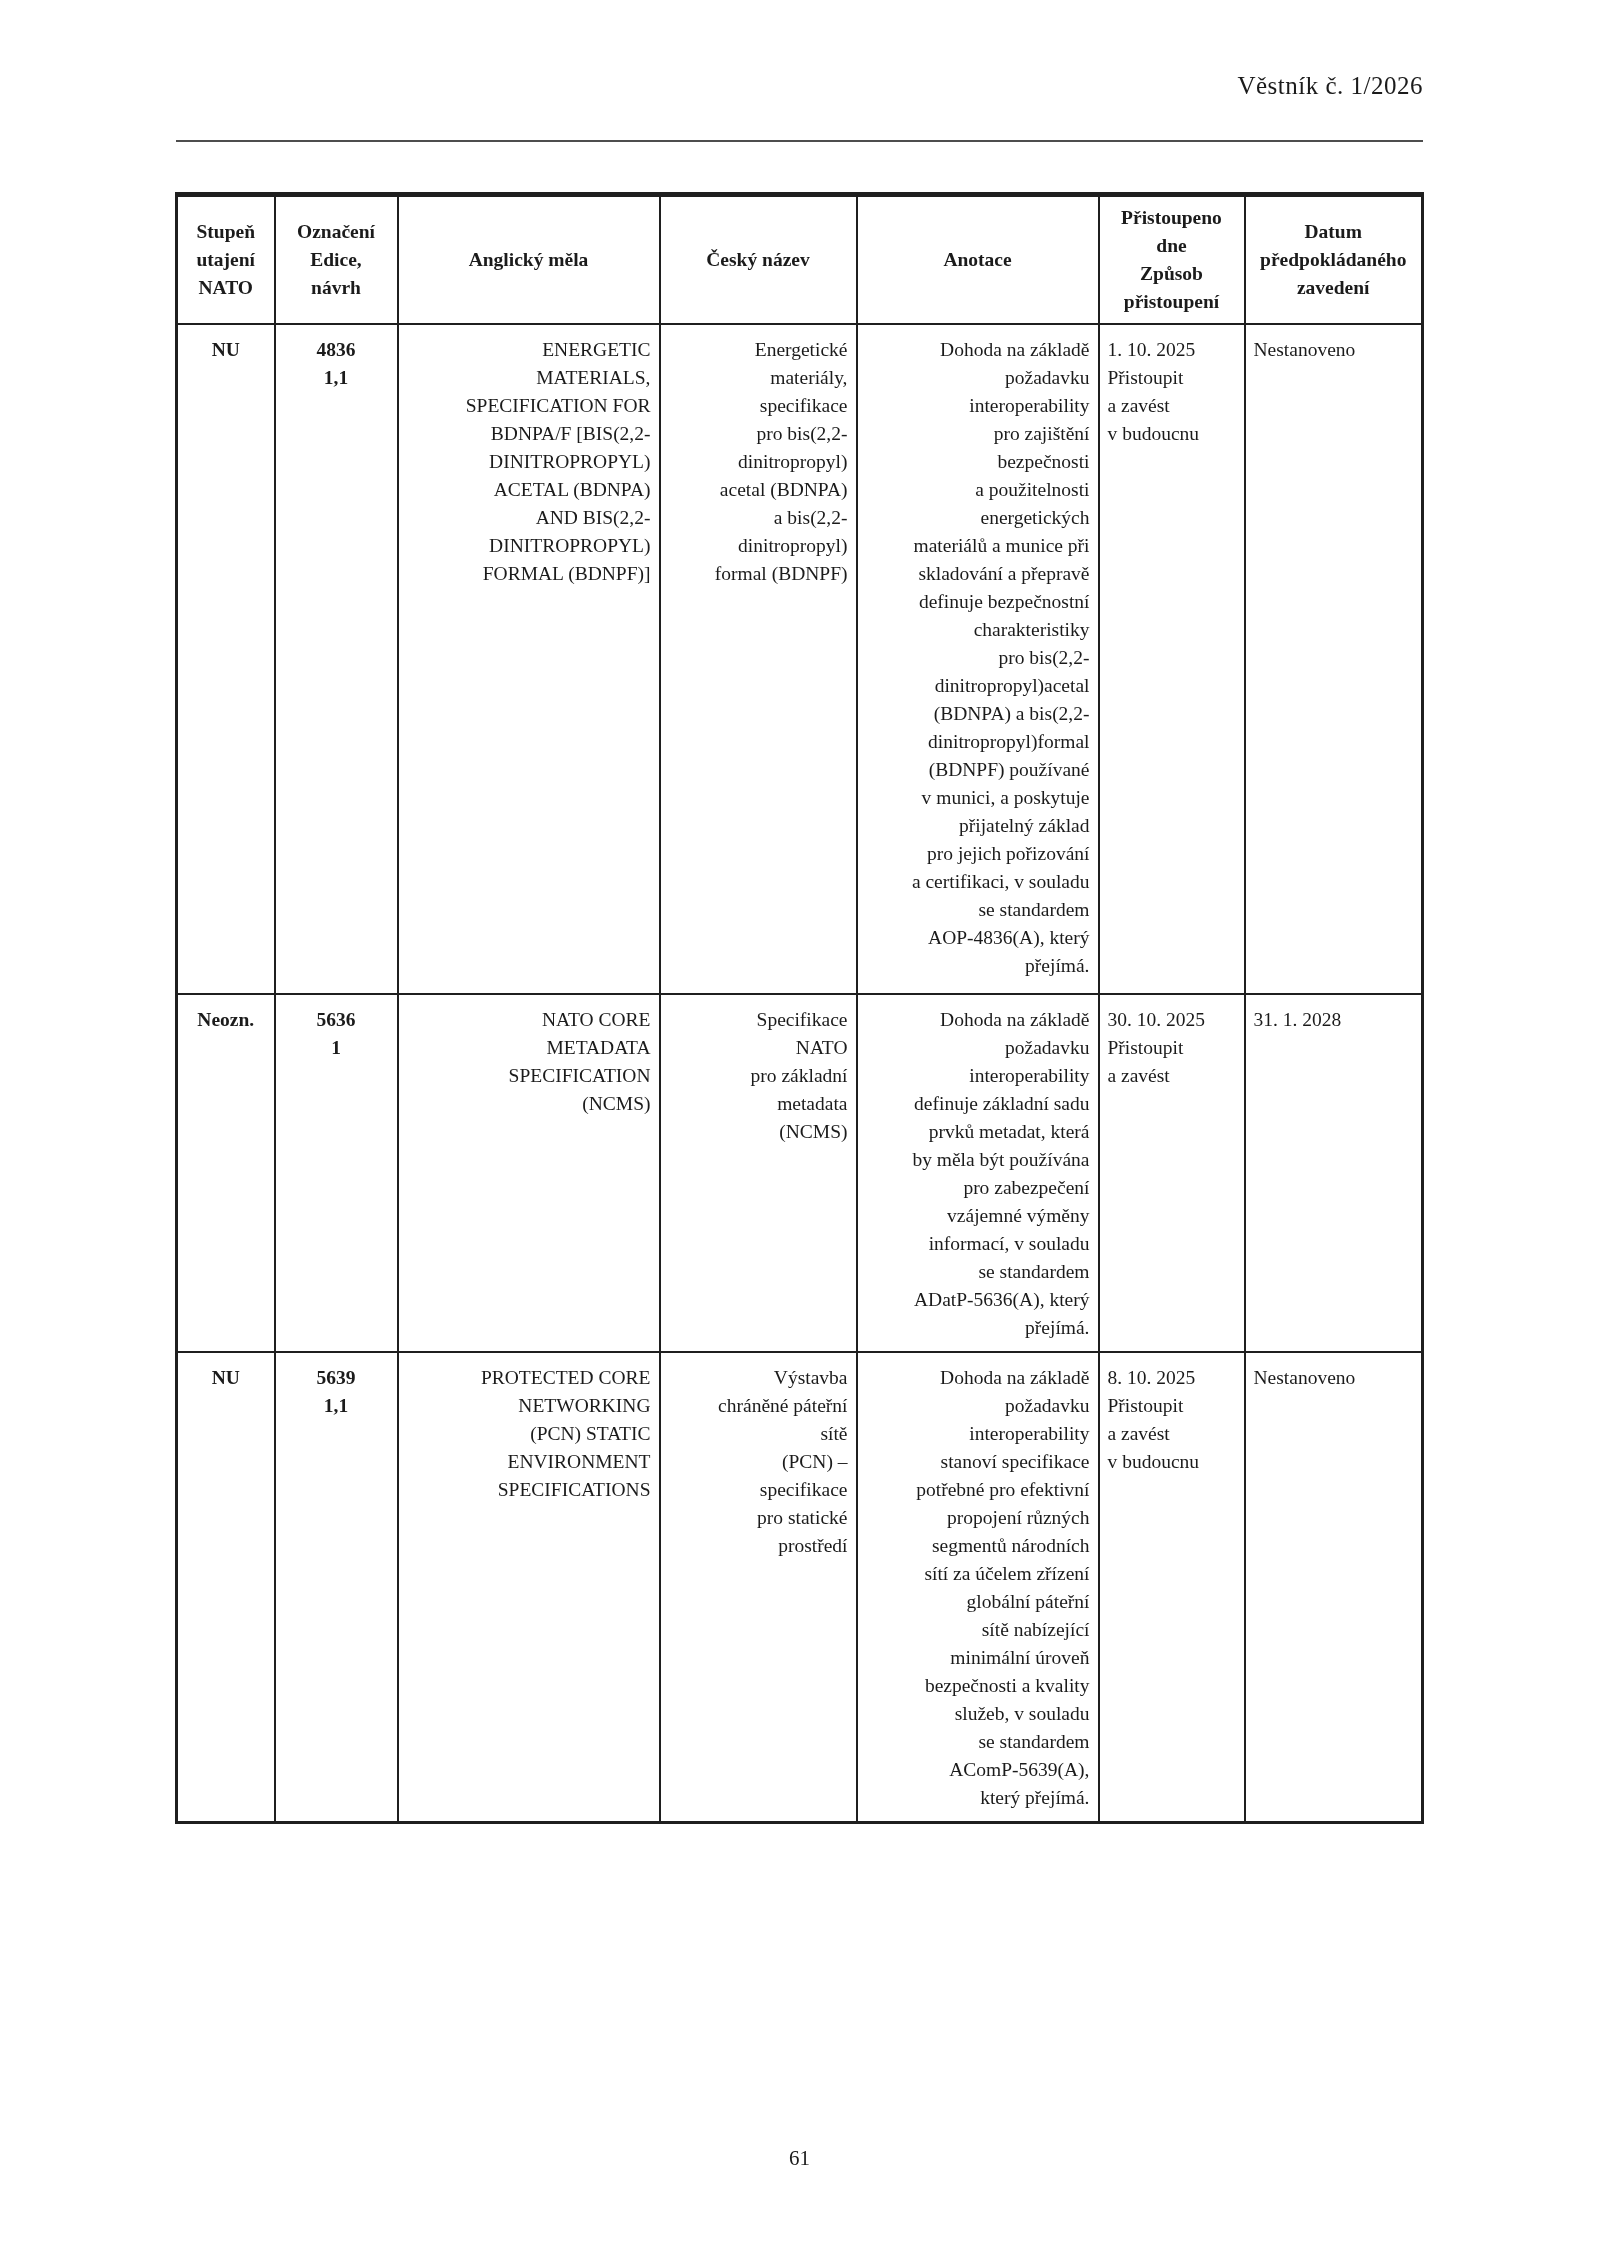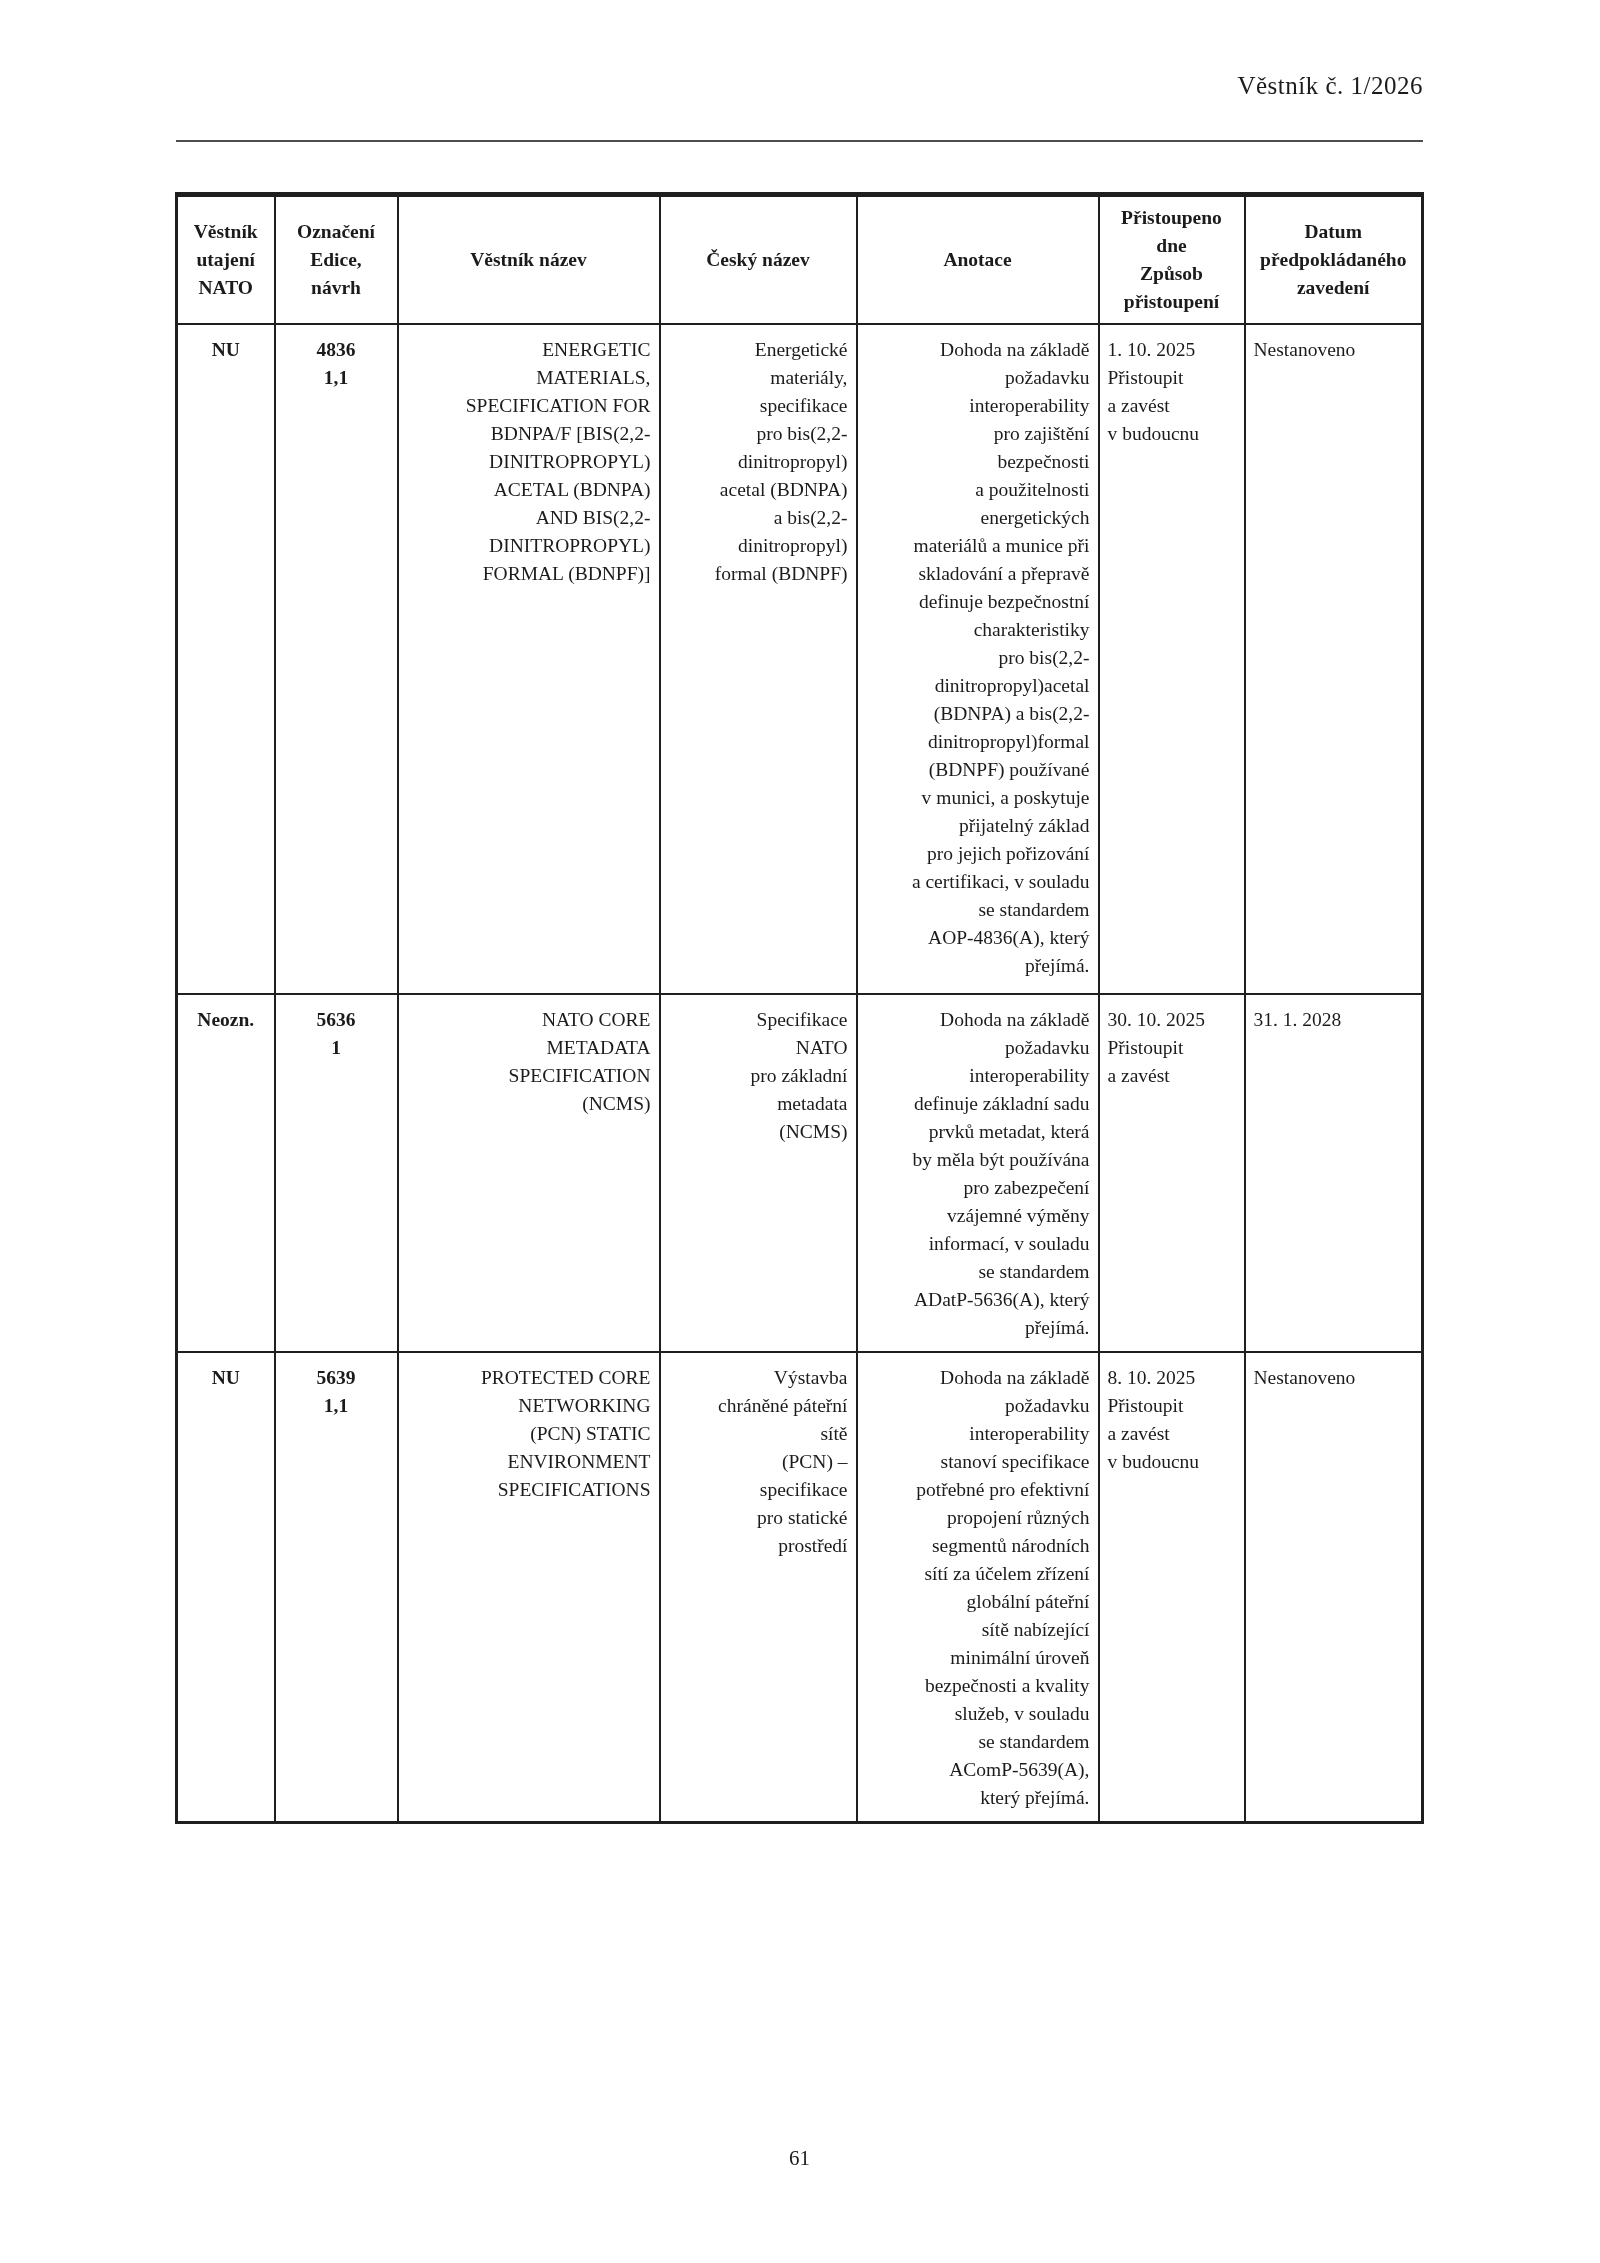--- a/index.html
+++ b/index.html
@@ -84,27 +84,27 @@
       <col style="width:98px">
       <col style="width:123px">
       <col style="width:262px">
       <col style="width:197px">
       <col style="width:242px">
       <col style="width:146px">
       <col style="width:178px">
     </colgroup>
     <thead>
       <tr>
-        <th>Věstník
+        <th>Stupeň
 utajení
 NATO</th>
         <th>Označení
 Edice,
 návrh</th>
-        <th>Věstník název</th>
+        <th>Anglický měla</th>
         <th>Český název</th>
         <th>Anotace</th>
         <th>Přistoupeno
 dne
 Způsob
 přistoupení</th>
         <th>Datum
 předpokládaného
 zavedení</th>
       </tr>

